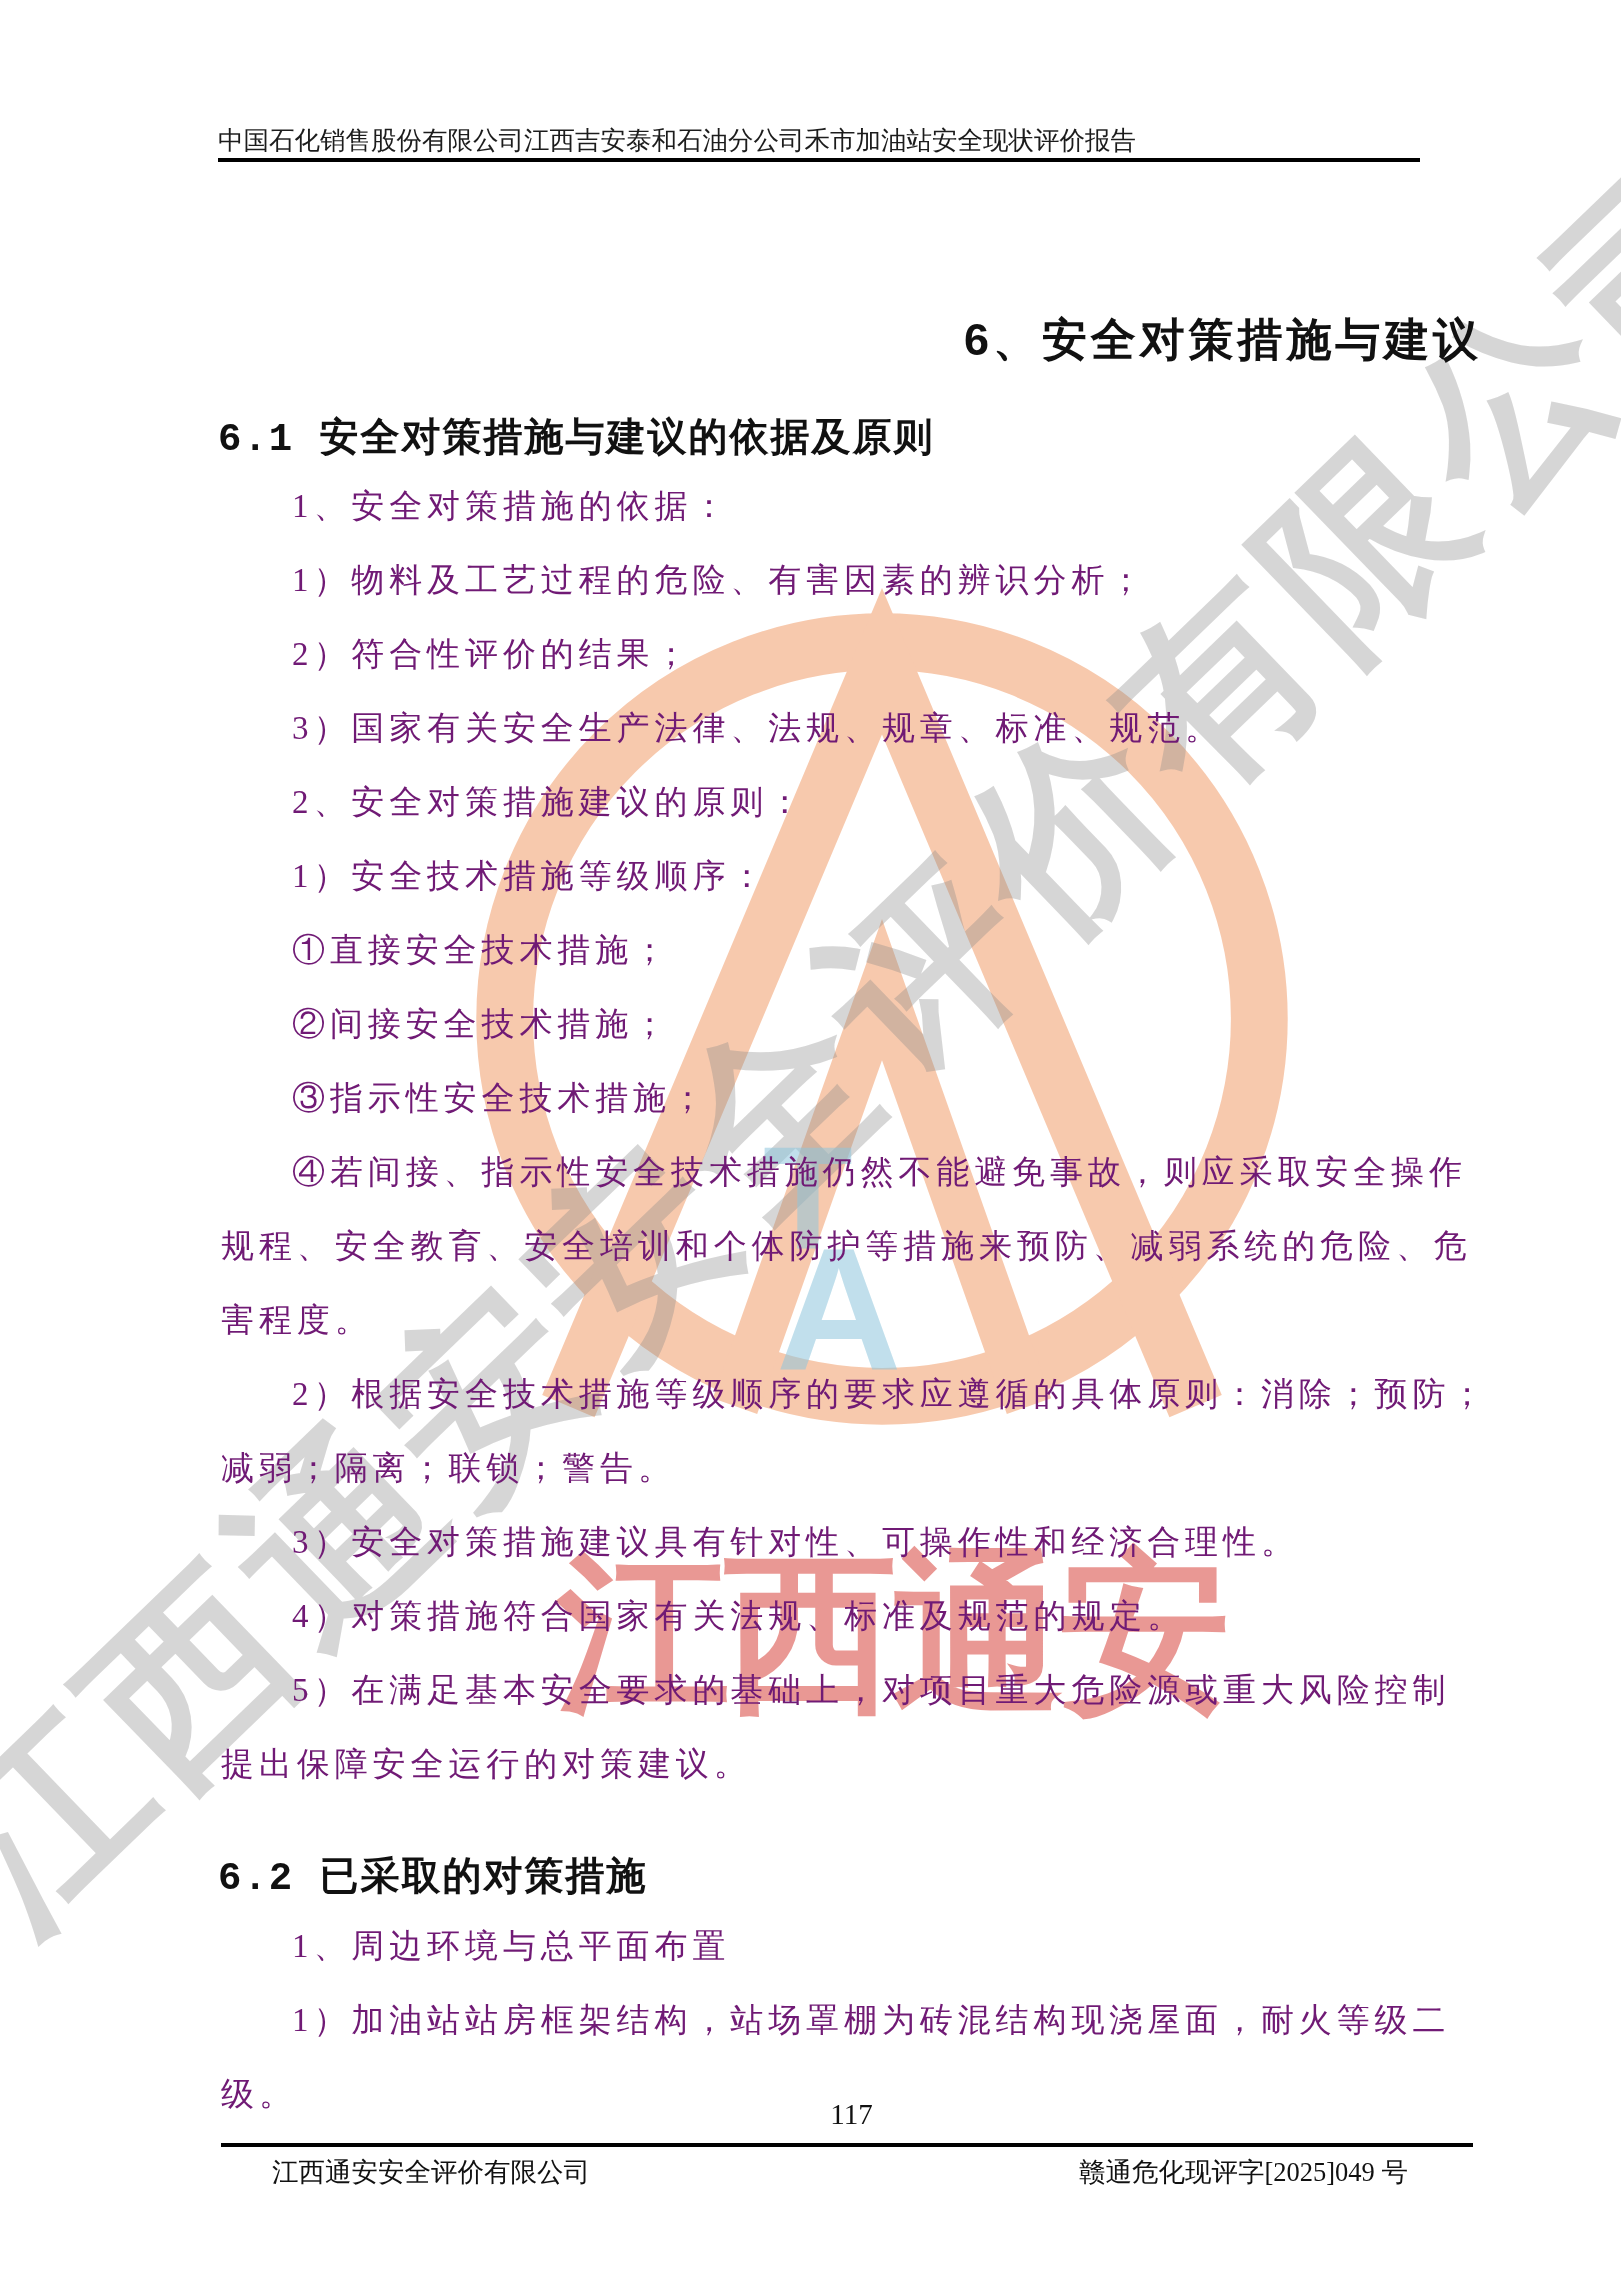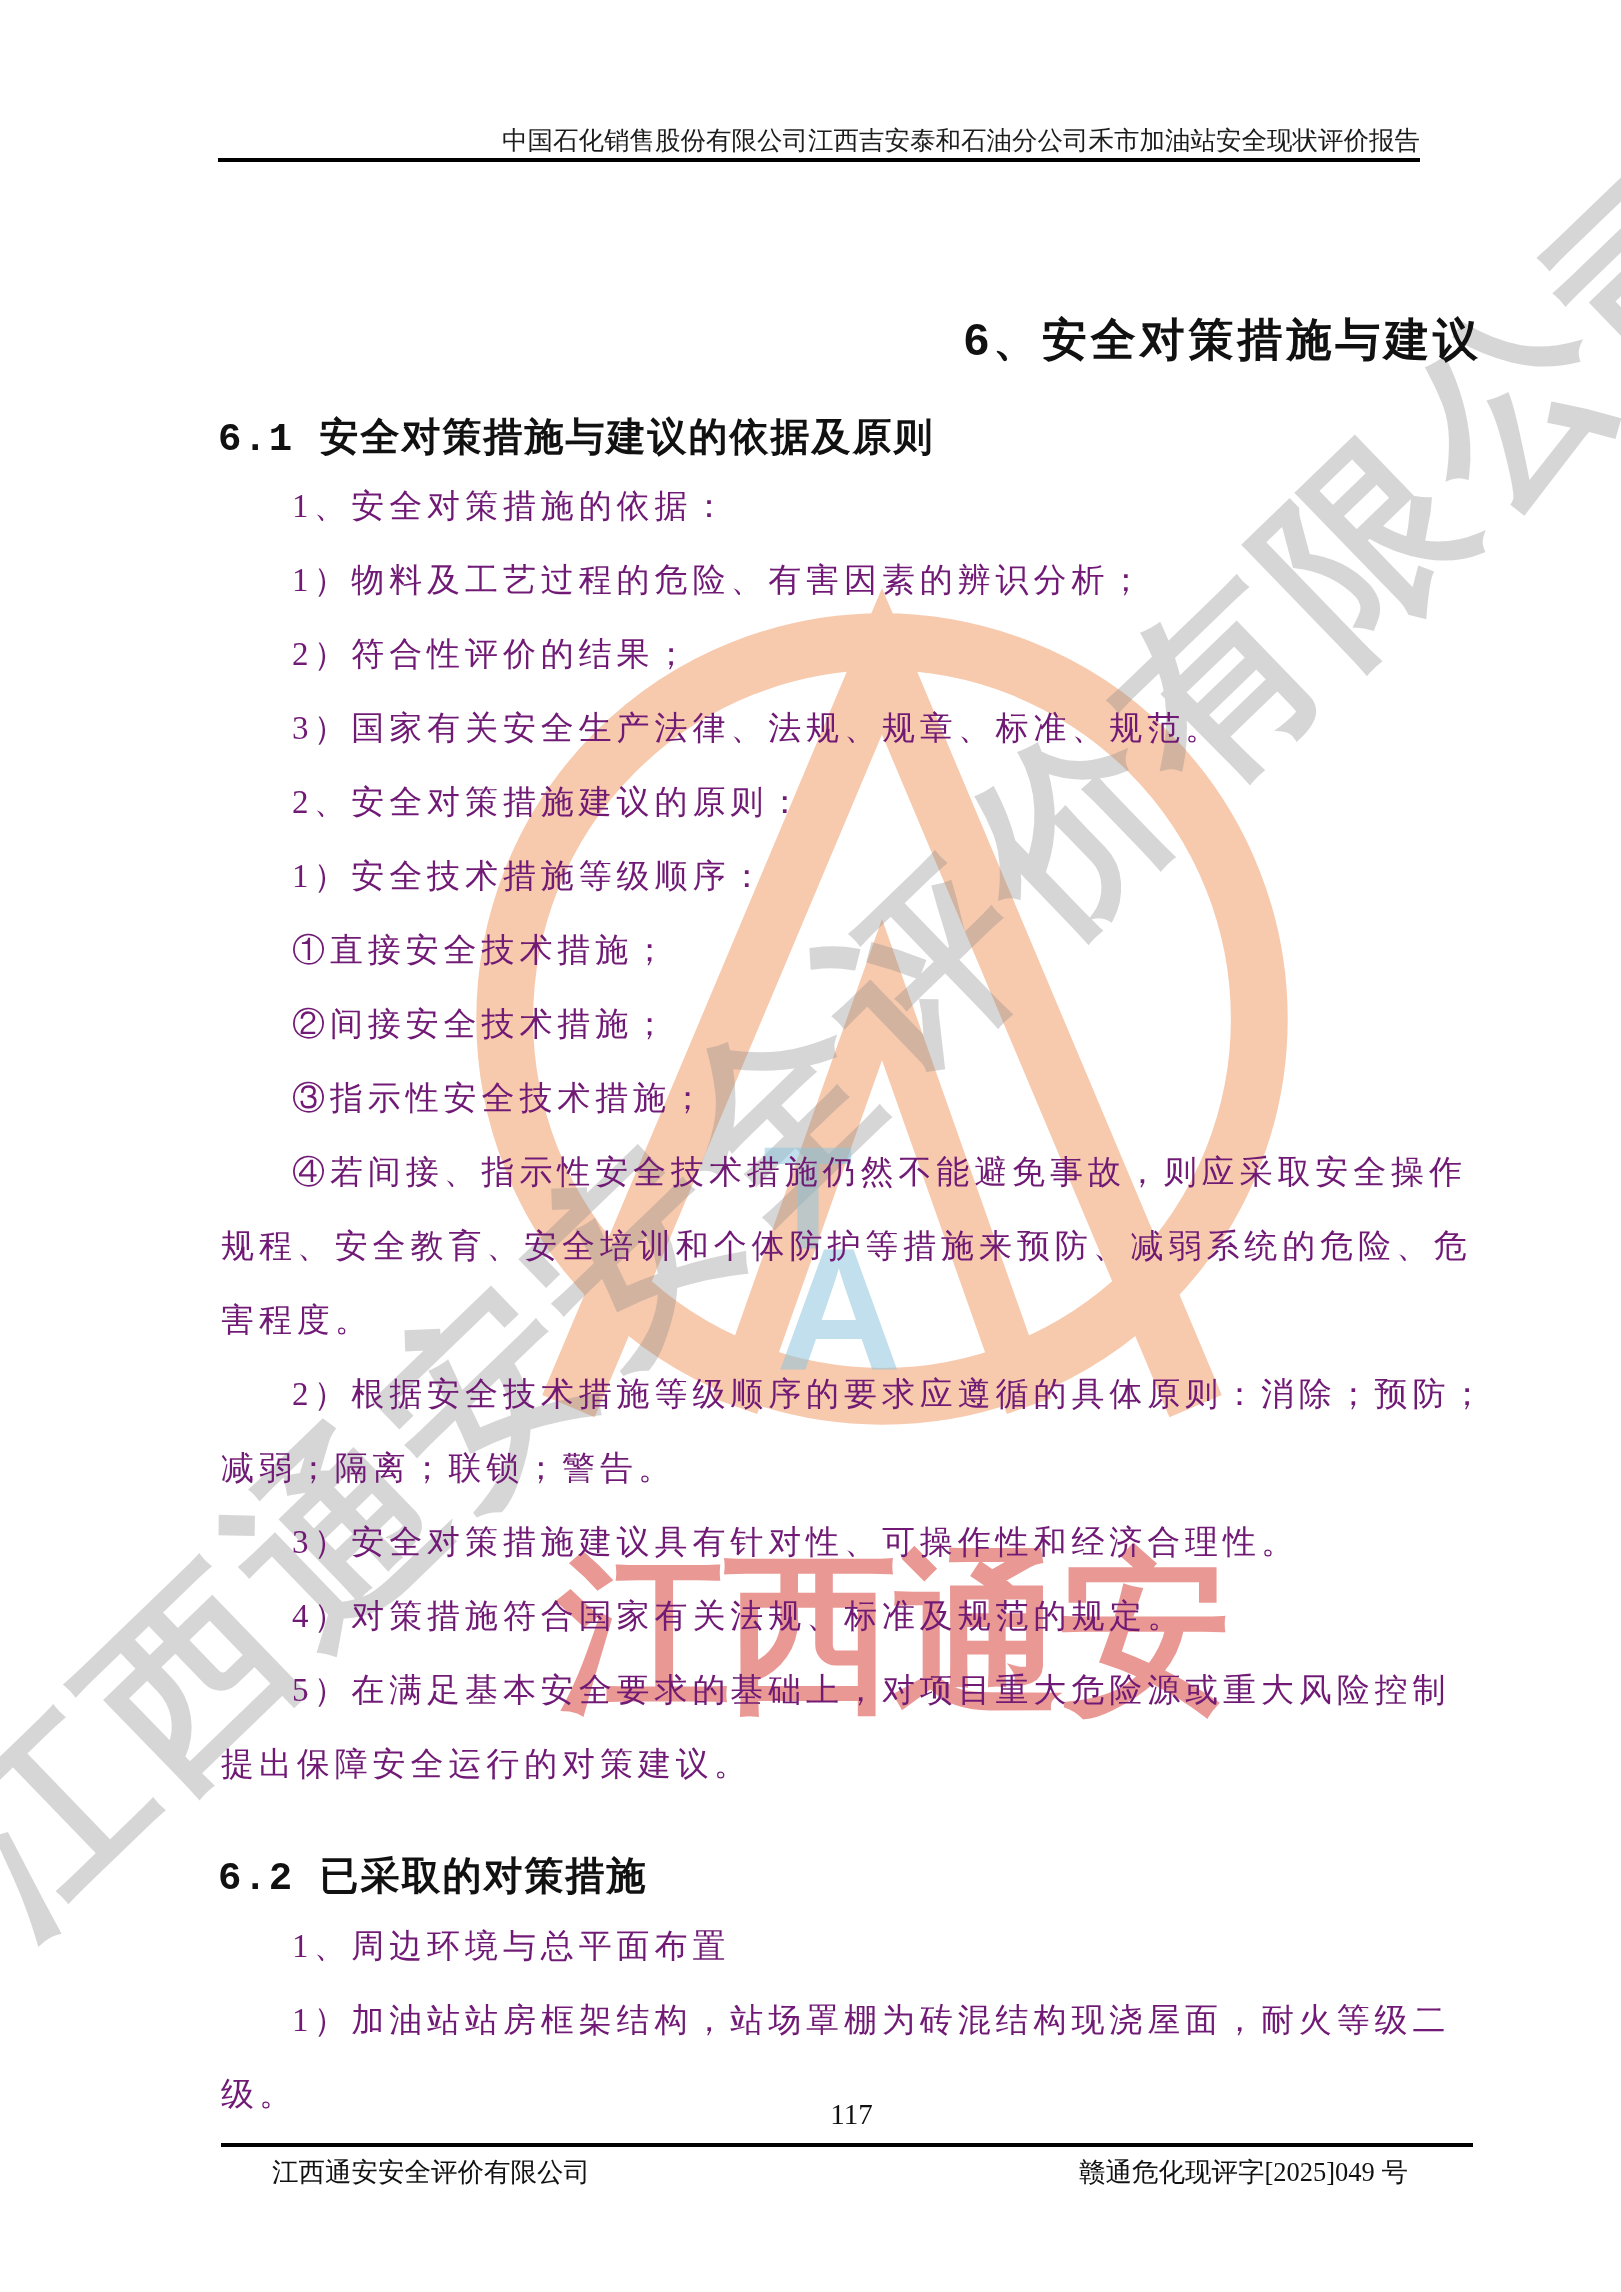--- a/index.html
+++ b/index.html
@@ -24,21 +24,21 @@
     font-weight:bold;font-size:174px;line-height:1;color:var(--wm-blue,#8fc6dd);opacity:.55;z-index:2;}
   .wm-red{
     left:557px;top:1547px;z-index:3;
     font-family:"Liberation Sans","DejaVu Sans",sans-serif;font-weight:bold;
     font-size:173px;line-height:1;letter-spacing:-5.9px;white-space:nowrap;
     color:var(--wm-red,#d63c34);opacity:.52;
   }
   
   .layer{position:absolute;z-index:10;}
   .header-title{
-    left:218px;top:123px;width:1202px;text-align:right;
+    left:218px;top:123px;width:1202px;text-align:left;
     font-size:25.5px;color:#1c1c1c;white-space:nowrap;
   }
   .header-rule{left:218px;top:158px;width:1202px;height:3.9px;background:#000;}
   .chapter-title{
     left:221px;top:310px;width:1261px;text-align:right;
     font-family:"Liberation Sans","DejaVu Sans",sans-serif;font-weight:bold;
     font-size:45px;letter-spacing:3.9px;white-space:nowrap;
   }
   .sec-heading{
     left:218px;font-weight:bold;font-size:39px;letter-spacing:2px;white-space:nowrap;font-family:Liberation Mono, monospace;

